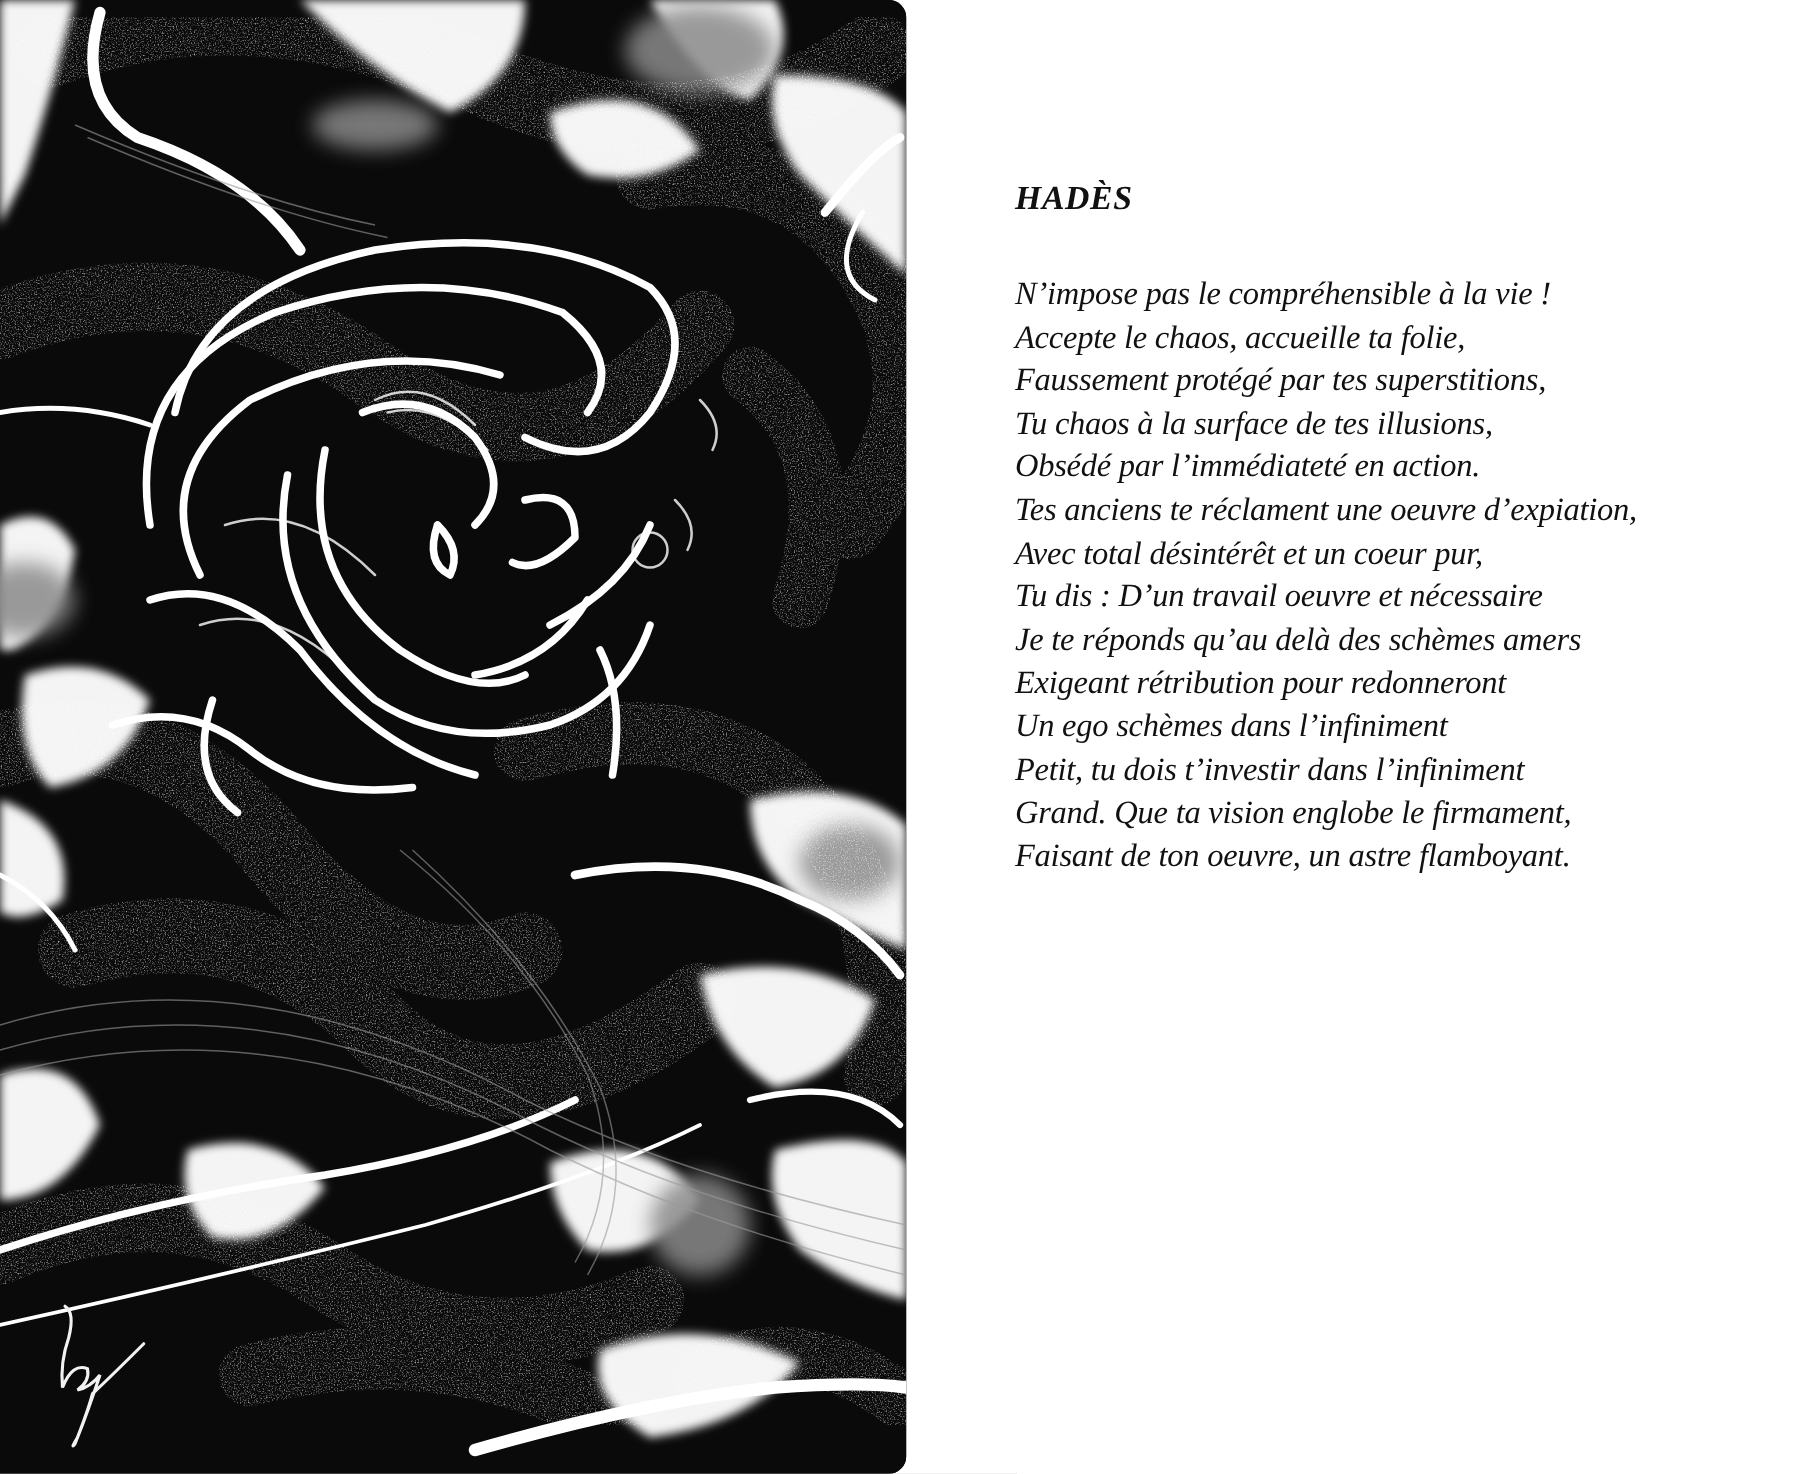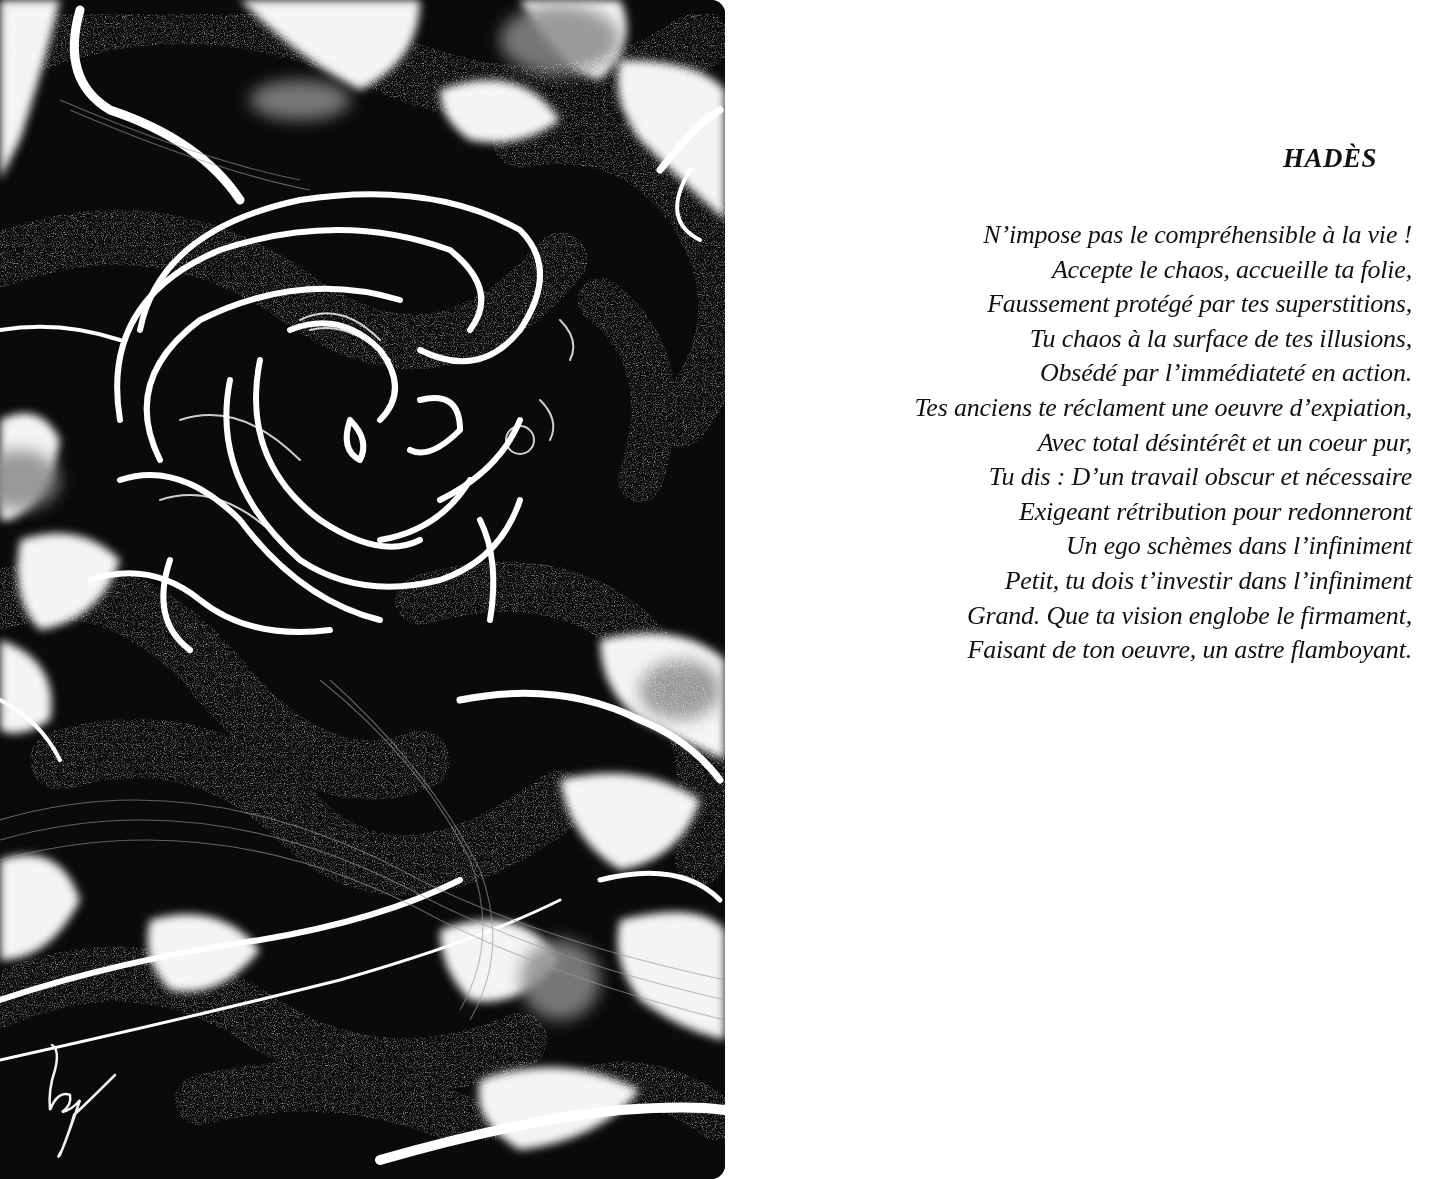--- a/index.html
+++ b/index.html
@@ -33,31 +33,30 @@
       left: 812px;
       top: 138px;
       width: 600px;
       color: #111;
       font-family: "Liberation Serif", "DejaVu Serif", serif;
       font-style: italic;
     }
     .poem-title {
       font-size: 27px;
       font-weight: bold;
-      text-align: right;
+      text-align: left;
       width: 565px;
       margin: 0 0 40px 0;
       letter-spacing: 0.5px;
       line-height: 40px;
     }
     .poem-lines {
       margin: 0;
       padding: 0;
       list-style: none;
-      text-align: right;
     }
     .poem-line {
       font-size: 26px;
       line-height: 34.6px;
       white-space: nowrap;
       letter-spacing: -0.2px;
     }
   </style>
 </head>
 <body>
@@ -177,20 +176,21 @@
 <div class="poem">
   <h1 class="poem-title">HADÈS</h1>
   <ul class="poem-lines">
     <li class="poem-line">N’impose pas le compréhensible à la vie !</li>
     <li class="poem-line">Accepte le chaos, accueille ta folie,</li>
     <li class="poem-line">Faussement protégé par tes superstitions,</li>
     <li class="poem-line">Tu chaos à la surface de tes illusions,</li>
     <li class="poem-line">Obsédé par l’immédiateté en action.</li>
     <li class="poem-line">Tes anciens te réclament une oeuvre d’expiation,</li>
     <li class="poem-line">Avec total désintérêt et un coeur pur,</li>
-    <li class="poem-line">Tu dis : D’un travail obscur et nécessaire</li>
+    <li class="poem-line">Tu dis : D’un travail oeuvre et nécessaire</li>
+    <li class="poem-line">Je te réponds qu’au delà des schèmes amers</li>
     <li class="poem-line">Exigeant rétribution pour redonneront</li>
     <li class="poem-line">Un ego schèmes dans l’infiniment</li>
     <li class="poem-line">Petit, tu dois t’investir dans l’infiniment</li>
     <li class="poem-line">Grand. Que ta vision englobe le firmament,</li>
     <li class="poem-line">Faisant de ton oeuvre, un astre flamboyant.</li>
   </ul>
 </div>
 
 </body></html>

